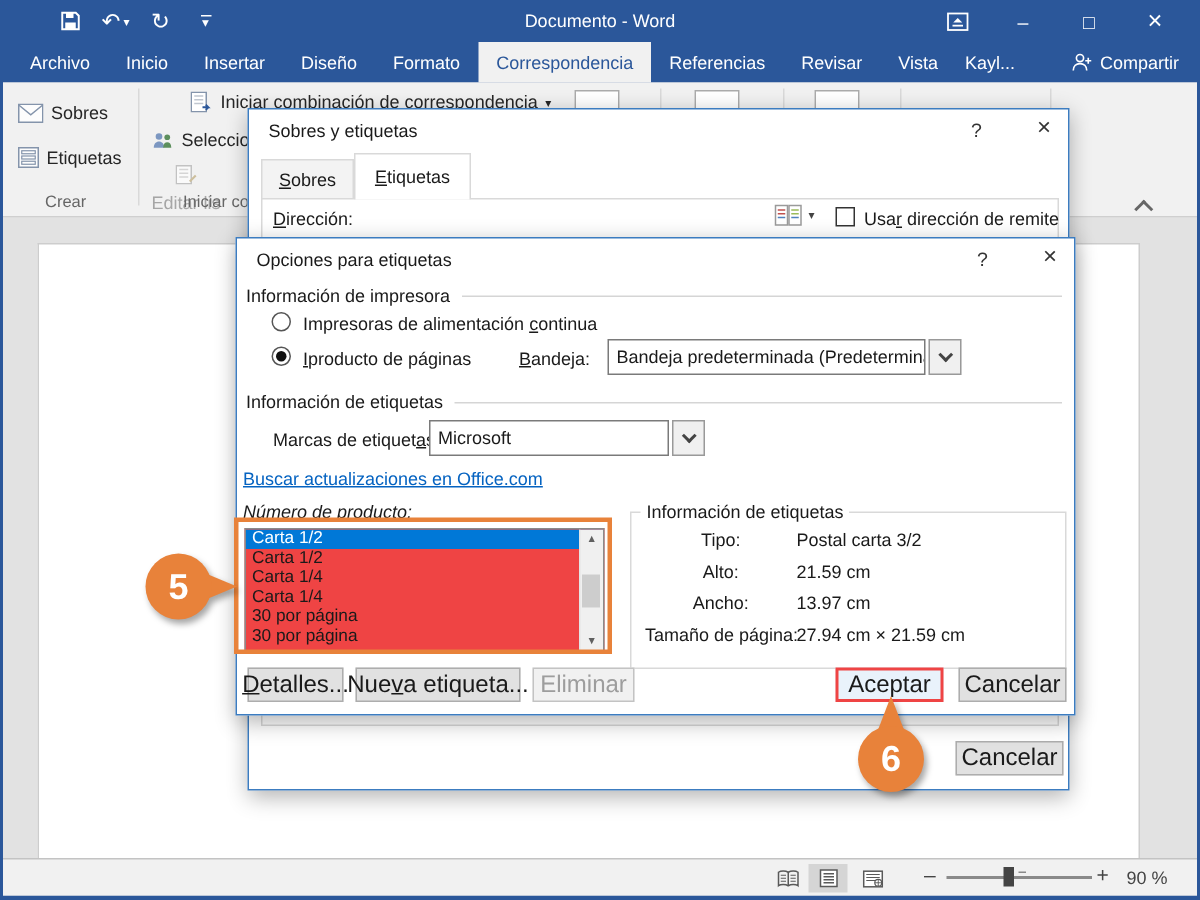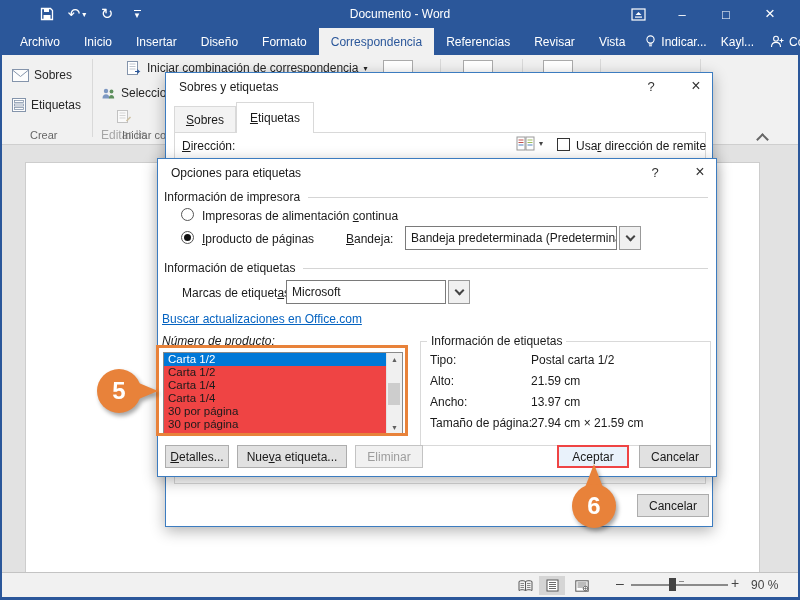--- a/index.html
+++ b/index.html
@@ -70,23 +70,23 @@
   .sechead .line { flex:1; border-top:1px solid #d5d5d5; }
   .link { color:#0563c1; text-decoration:underline; }
   .listbox { position:absolute; border:1px solid #8a8a8a; background:#ef4444; overflow:hidden; }
   .litem { height:13px; line-height:13px; padding-left:4px; font-size:11.5px; white-space:nowrap; }
   .litem.sel { background:#0078d7; color:#fff; }
   .lscroll { position:absolute; right:0; top:0; bottom:0; width:16px; background:#f0f0f0; border-left:1px solid #e3e3e3;
              display:flex; flex-direction:column; align-items:center; justify-content:space-between; font-size:7px; color:#606060; }
   .lthumb { position:absolute; right:2px; top:30px; width:12px; height:22px; background:#cdcdcd; }
   .groupbox { position:absolute; border:1px solid #d9d9d9; }
   .groupbox .gtitle { position:absolute; left:6px; top:-8px; background:#fff; padding:0 4px; white-space:nowrap; }
-  .inforow { position:absolute; display:flex; white-space:nowrap; }
+  .inforow { position:absolute; display:flex; white-space:nowrap;text-align:center; }
   .inforow .k { width:101px; }
-  .btn { position:absolute; height:23px; background:#e1e1e1; border:1px solid #adadad; font-size:12px;
+  .btn { position:absolute; height:23px; background:#e1e1e1; border:1px solid #adadad; font-size:16px;
          display:flex; align-items:center; justify-content:center; white-space:nowrap; }
   .btn.disabled { background:#f1f1f1; border-color:#c3c3c3; color:#9d9d9d; }
   .btn.primary { background:#e9f2fb; border:2px solid #ef4444; }
   .orangebox { position:absolute; border:3px solid #e8823a; z-index:30; }
   .callout { position:absolute; z-index:40; filter:drop-shadow(2px 3px 2px rgba(0,0,0,.35)); }
   .callout text { font-family:"Liberation Sans",sans-serif; font-weight:bold; font-size:24px; fill:#fff; text-anchor:middle; }
   svg { display:block; }
   #dlg1 { left:163px; top:72px; width:548px; height:455px; z-index:10; }
   #dlg2 { left:155px; top:158px; width:560px; height:319px; z-index:20; }
 </style>
@@ -134,30 +134,20 @@
   <div class="tabsrow">
     <span class="rtab">Archivo</span>
     <span class="rtab">Inicio</span>
     <span class="rtab">Insertar</span>
     <span class="rtab">Diseño</span>
     <span class="rtab">Formato</span>
     <span class="rtab active">Correspondencia</span>
     <span class="rtab">Referencias</span>
     <span class="rtab">Revisar</span>
     <span class="rtab">Vista</span>
-    <span class="tellme">
-      <span>
-          <svg width="11" height="13" viewBox="0 0 11 13">
-            <circle cx="5.5" cy="4.5" r="3.6" fill="none" stroke="#fff" stroke-width="1.1"></circle>
-            <rect x="3.8" y="8.5" width="3.4" height="1.1" fill="#fff"></rect>
-            <rect x="4.1" y="10.2" width="2.8" height="1.1" fill="#fff"></rect>
-          </svg>
-        </span>
-      <span>Indicar...</span>
-    </span>
     <span class="userchip">Kayl...</span>
     <span class="share">
       <span>
           <svg width="14" height="13" viewBox="0 0 14 13">
             <circle cx="6" cy="3.7" r="2.4" fill="none" stroke="#fff" stroke-width="1.1"></circle>
             <path d="M1.5 12 c0-3 2-4.6 4.5-4.6 s4.5 1.6 4.5 4.6" fill="none" stroke="#fff" stroke-width="1.1"></path>
             <path d="M11.5 3.5 v4 M9.5 5.5 h4" stroke="#fff" stroke-width="1.1"></path>
           </svg>
         </span>
       <span>Compartir</span>
@@ -358,21 +348,21 @@
         <span style="padding-top:3px;">▲</span>
         <span style="padding-bottom:3px;">▼</span>
         <span class="lthumb"></span>
       </div>
     </div>
 
     <div class="groupbox" style="left:262px; top:182px; width:291px; height:105px;">
       <span class="gtitle">Información de etiquetas</span>
       <div class="inforow" style="left:9px; top:11px;">
         <span class="k">Tipo:</span>
-          <span>Postal carta 1/2</span>
+          <span>Postal carta 3/2</span>
       </div>
       <div class="inforow" style="left:9px; top:32px;">
         <span class="k">Alto:</span>
           <span>21.59 cm</span>
       </div>
       <div class="inforow" style="left:9px; top:53px;">
         <span class="k">Ancho:</span>
           <span>13.97 cm</span>
       </div>
       <div class="inforow" style="left:9px; top:74px;">

